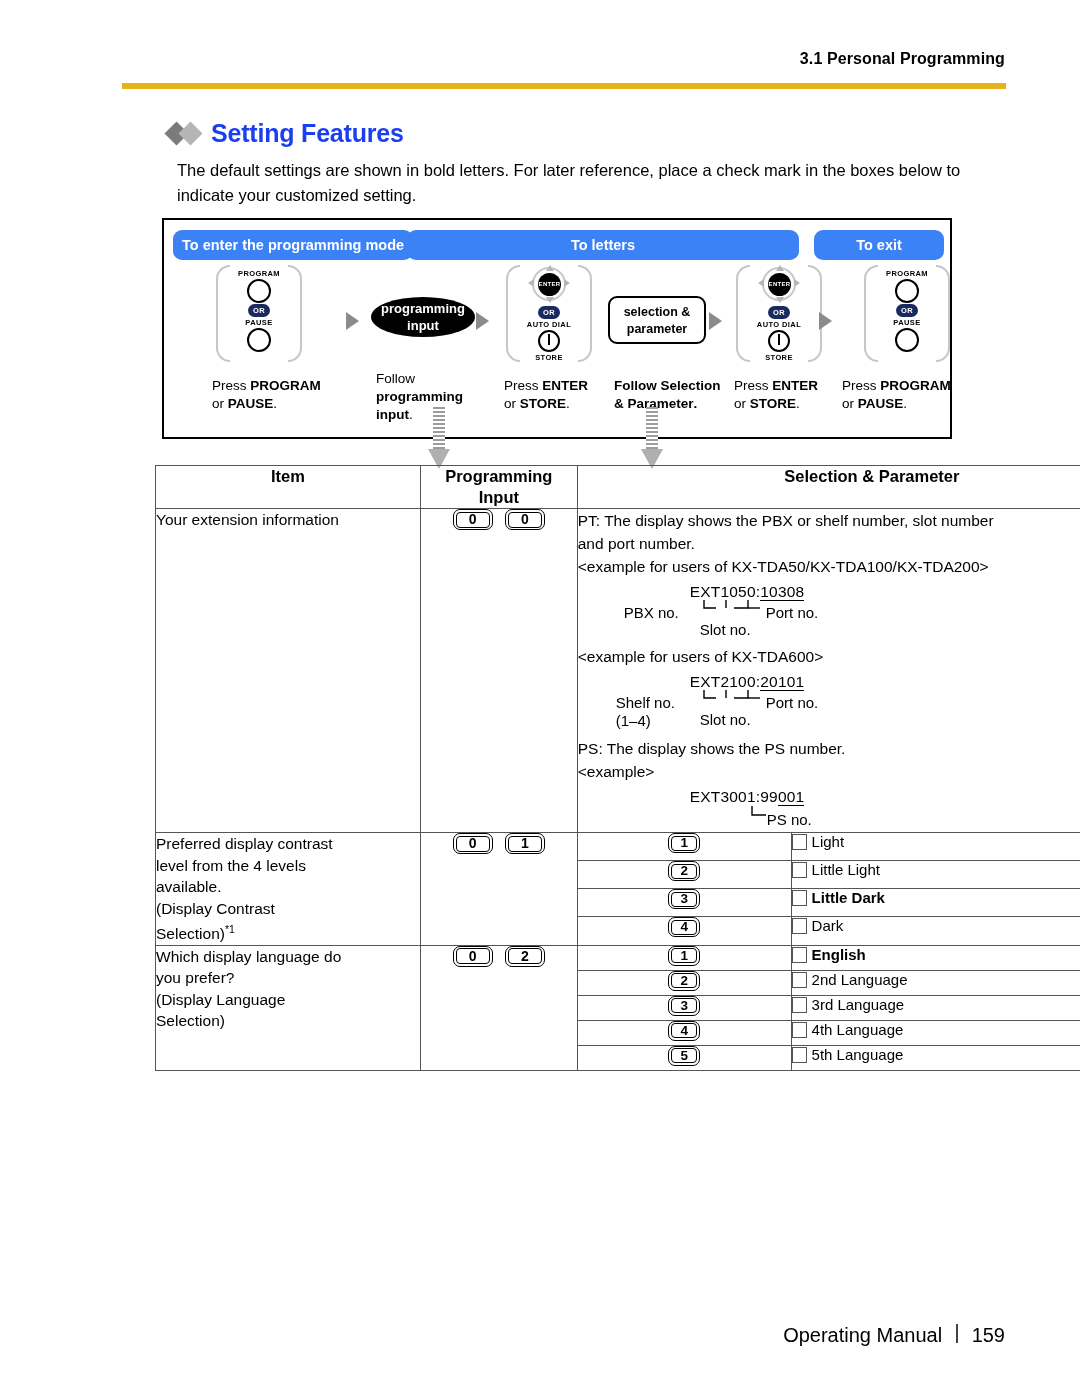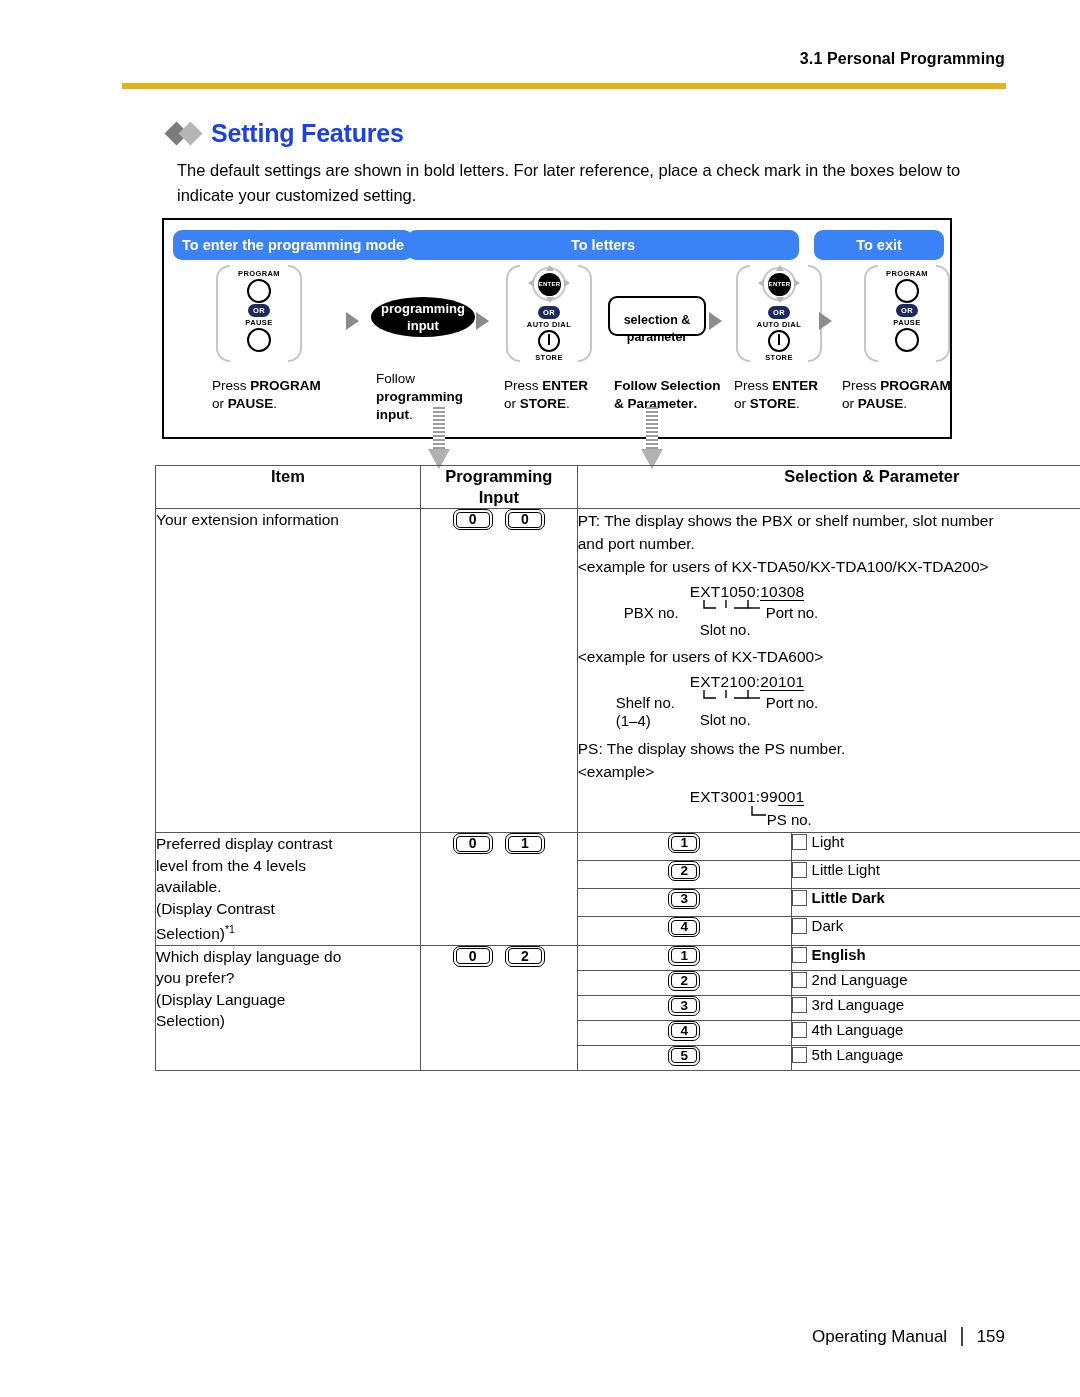--- a/index.html
+++ b/index.html
@@ -121,24 +121,24 @@
   }
 
   .ellipse-prog {
     position:absolute; left:371px; top:297px;
     width:104px; height:40px; background:#000; border-radius:50%;
     color:#fff; font-size:13px; font-weight:bold; text-align:center;
     line-height:17px; padding-top:3px;
   }
   .rect-sel {
     position:absolute; left:608px; top:296px;
-    width:98px; height:40px; background:#fff;
+    width:98px; height:48px; background:#fff;
     border:2.5px solid #000; border-radius:9px;
     font-size:12.5px; font-weight:bold; text-align:center;
-    line-height:17px; padding-top:14px;
+    line-height:17px; padding-top:6px;
   }
 
   .caption {
     position:absolute; font-size:13.5px; line-height:18px;
   }
 
   
   .hatch-arrow { position:absolute; width:22px; height:62px; }
   .hatch-arrow .shaft {
     position:absolute; left:5px; top:0; width:12px; height:44px;
@@ -210,21 +210,21 @@
   .leaders { position:relative; height:22px; margin-left:0px; }
   .lead-left { position:absolute; font-size:15px; }
   .lead-right { position:absolute; font-size:15px; }
   .lead-mid { position:absolute; font-size:15px; }
 
   .footnote-sup { font-size:10.5px; vertical-align:super; }
 
   
   .footer {
     position:absolute; right:75px; bottom:50px;
-    font-size:17px; display:flex; align-items:flex-start; gap:14px;
+    font-size:20px; display:flex; align-items:flex-start; gap:14px;
   }
   .footer .sep { width:1.5px; height:19px; background:#444; }
 </style>
 </head>
 <body>
 
 <div class="page-header">
   <div class="header-text">3.1 Personal Programming</div>
   <div class="header-rule"></div>
 </div>

